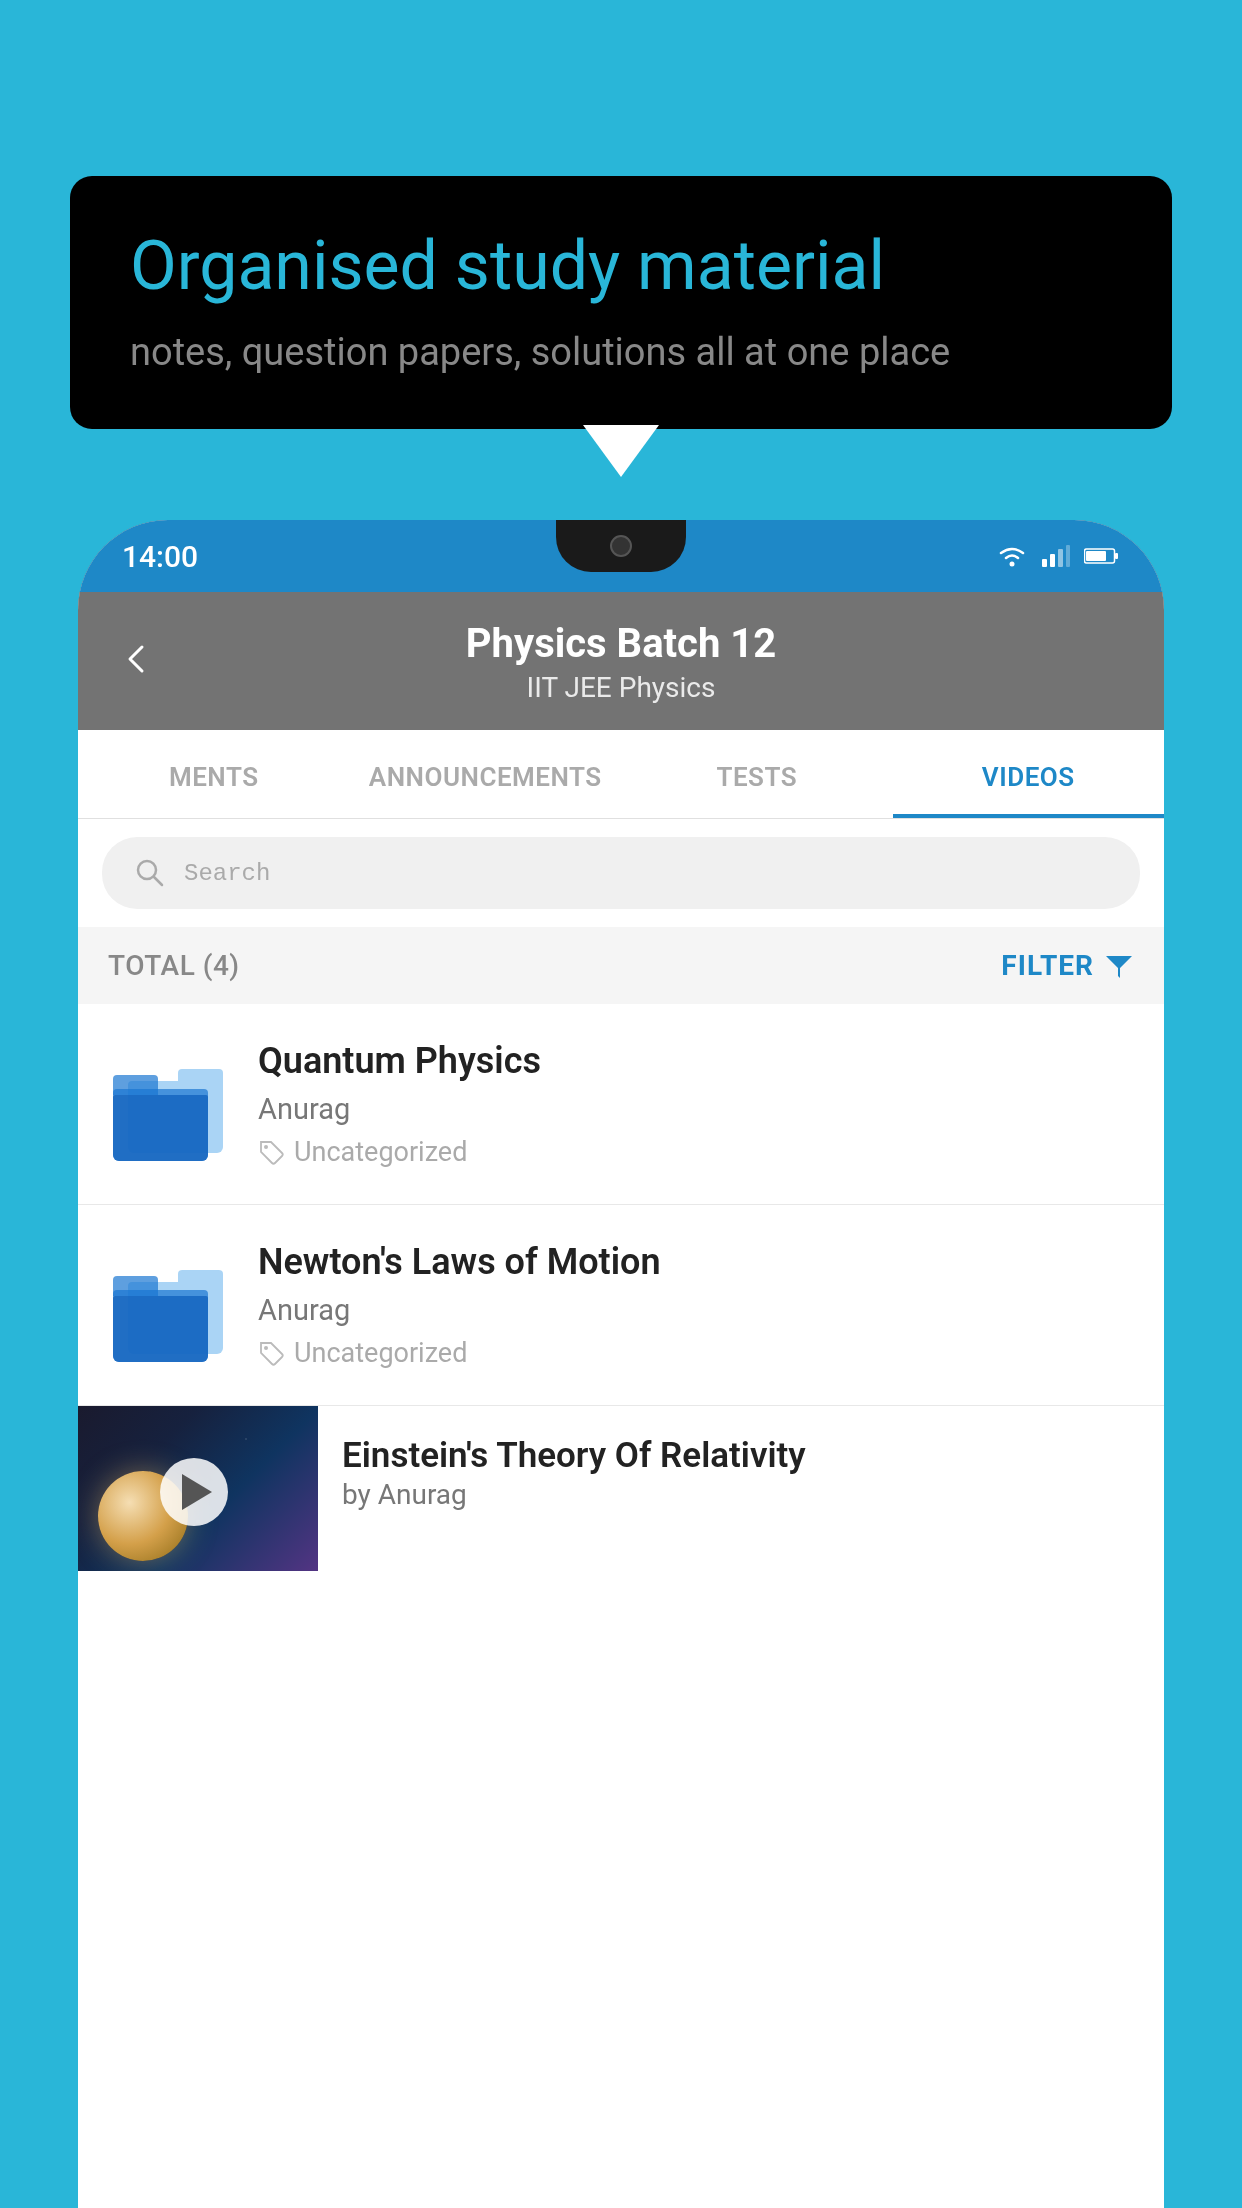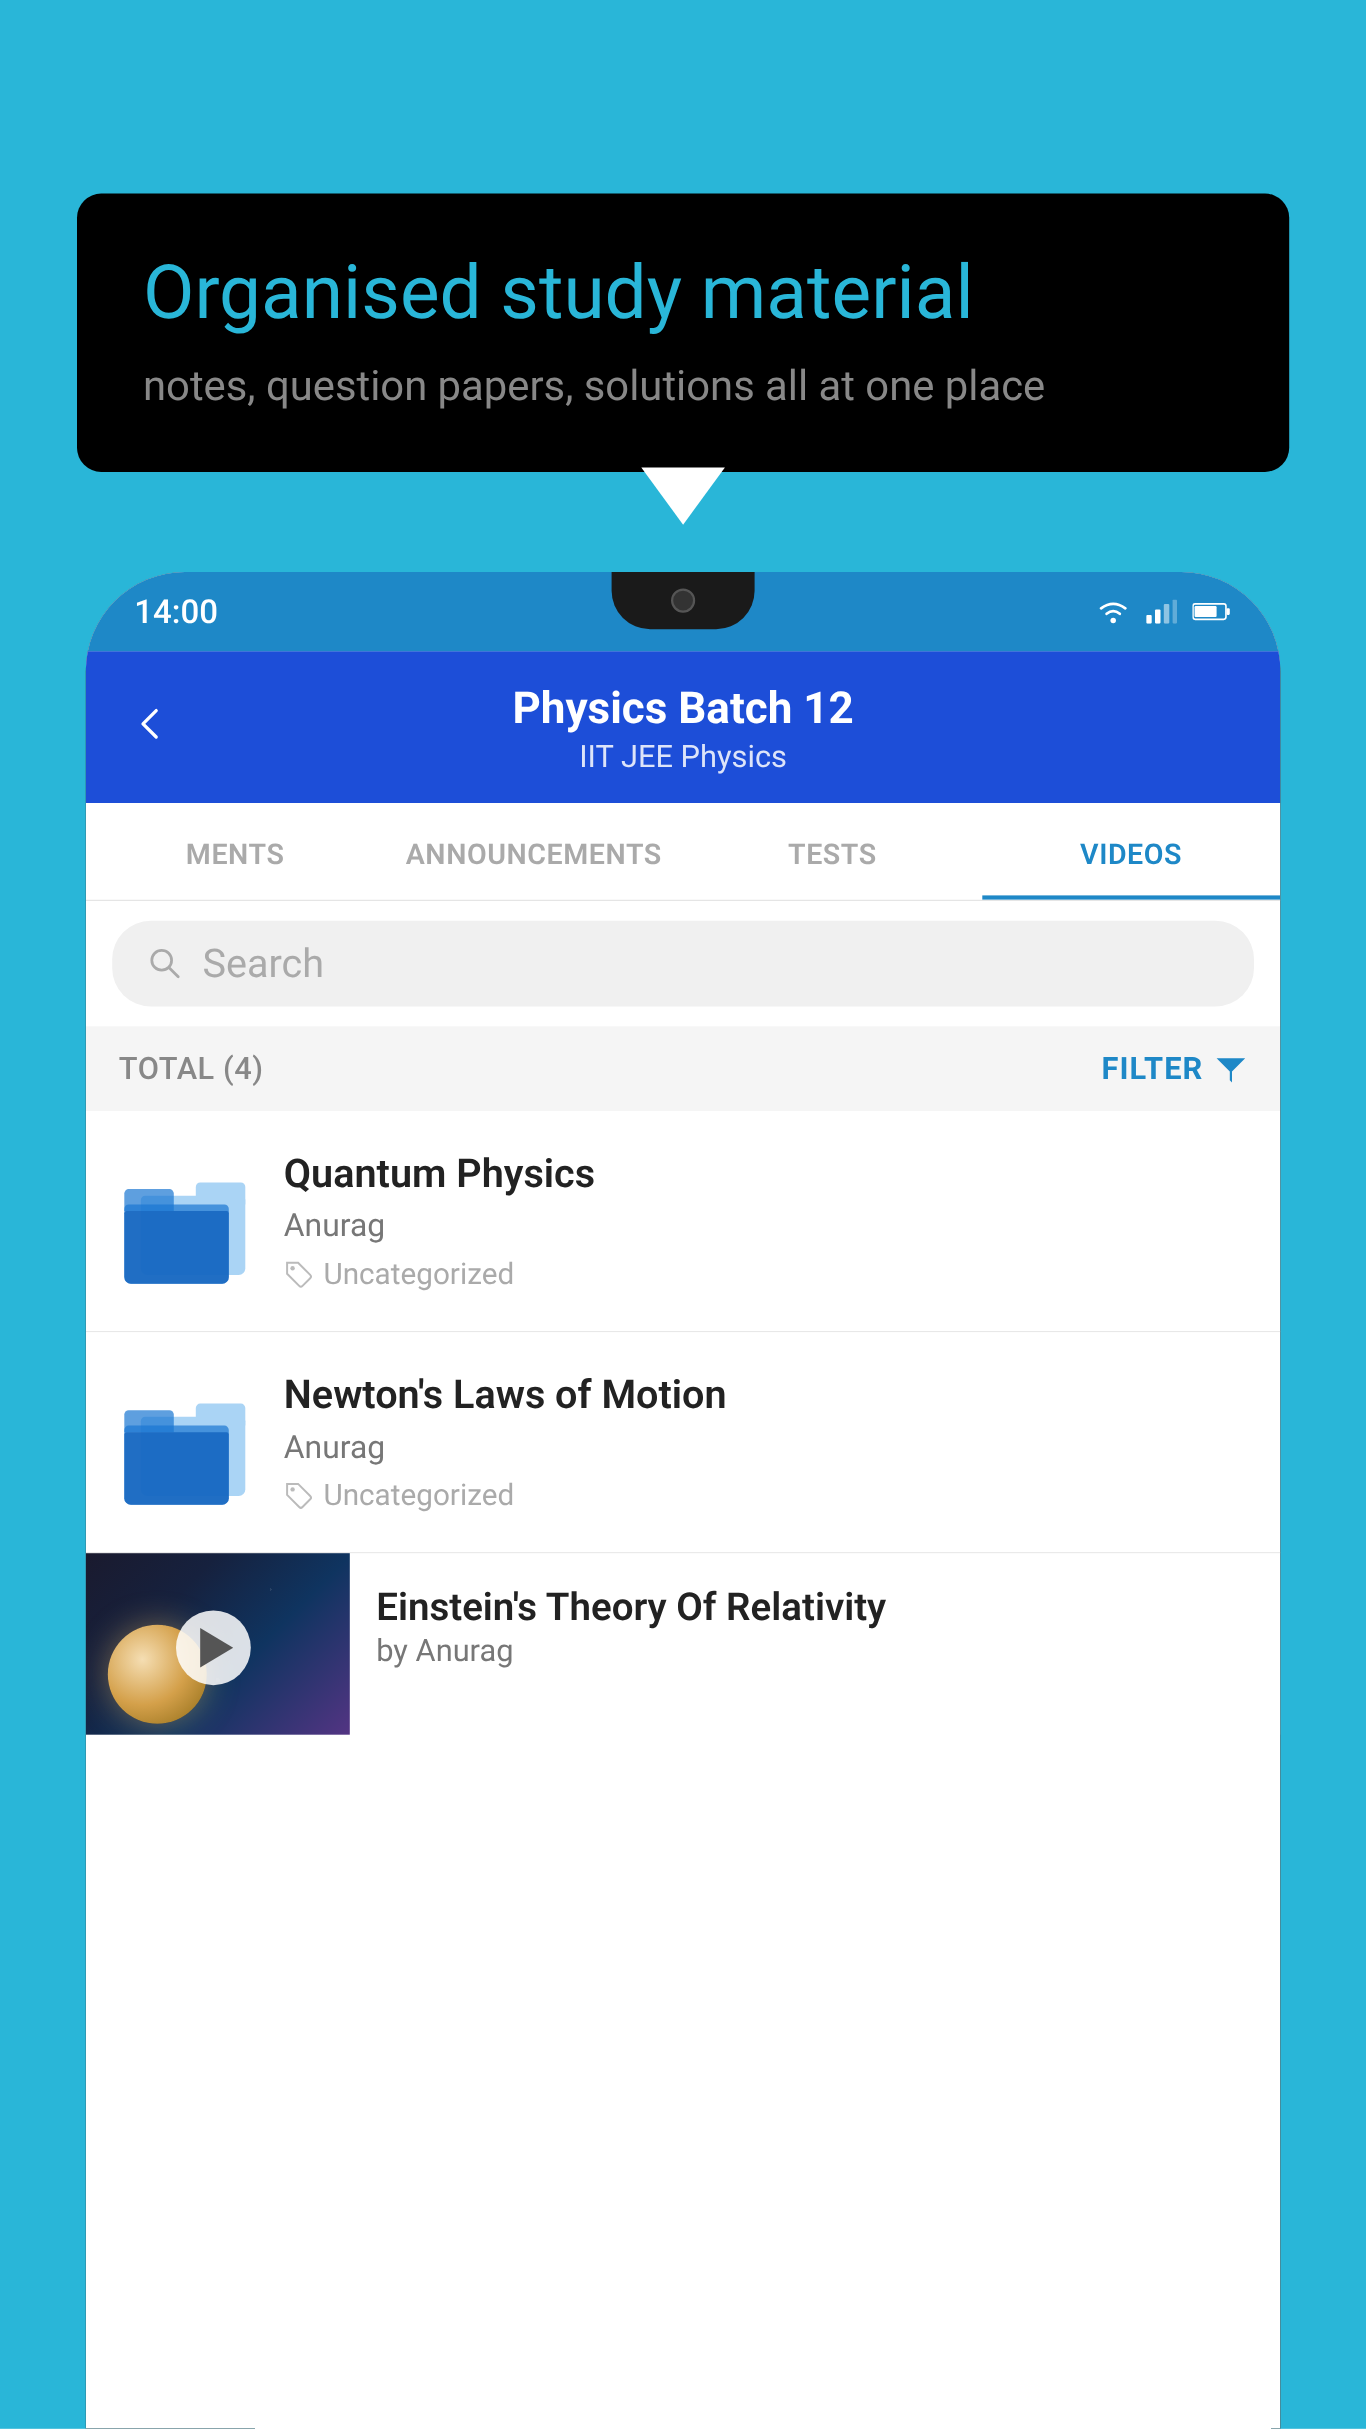--- a/index.html
+++ b/index.html
@@ -111,21 +111,21 @@
     .notch-camera {
       width: 22px;
       height: 22px;
       background: #333;
       border-radius: 50%;
       border: 2px solid #555;
     }
 
     
     .app-header {
-      background: #1d4ed8;
+      background: #737373;
       padding: 28px 40px 26px 40px;
       display: flex;
       align-items: center;
       gap: 30px;
     }
 
     .back-arrow {
       color: white;
       font-size: 42px;
       cursor: pointer;
@@ -192,21 +192,22 @@
       background: #f0f0f0;
       border-radius: 35px;
       display: flex;
       align-items: center;
       padding: 18px 30px;
       gap: 16px;
     }
 
     .search-placeholder {
       color: #aaa;
-      font-size: 36px;
+      font-size: 24px;
+      font-family: Liberation Mono, monospace;
     }
 
     
     .filter-row {
       background: #f5f5f5;
       padding: 22px 30px;
       display: flex;
       align-items: center;
       justify-content: space-between;
     }

